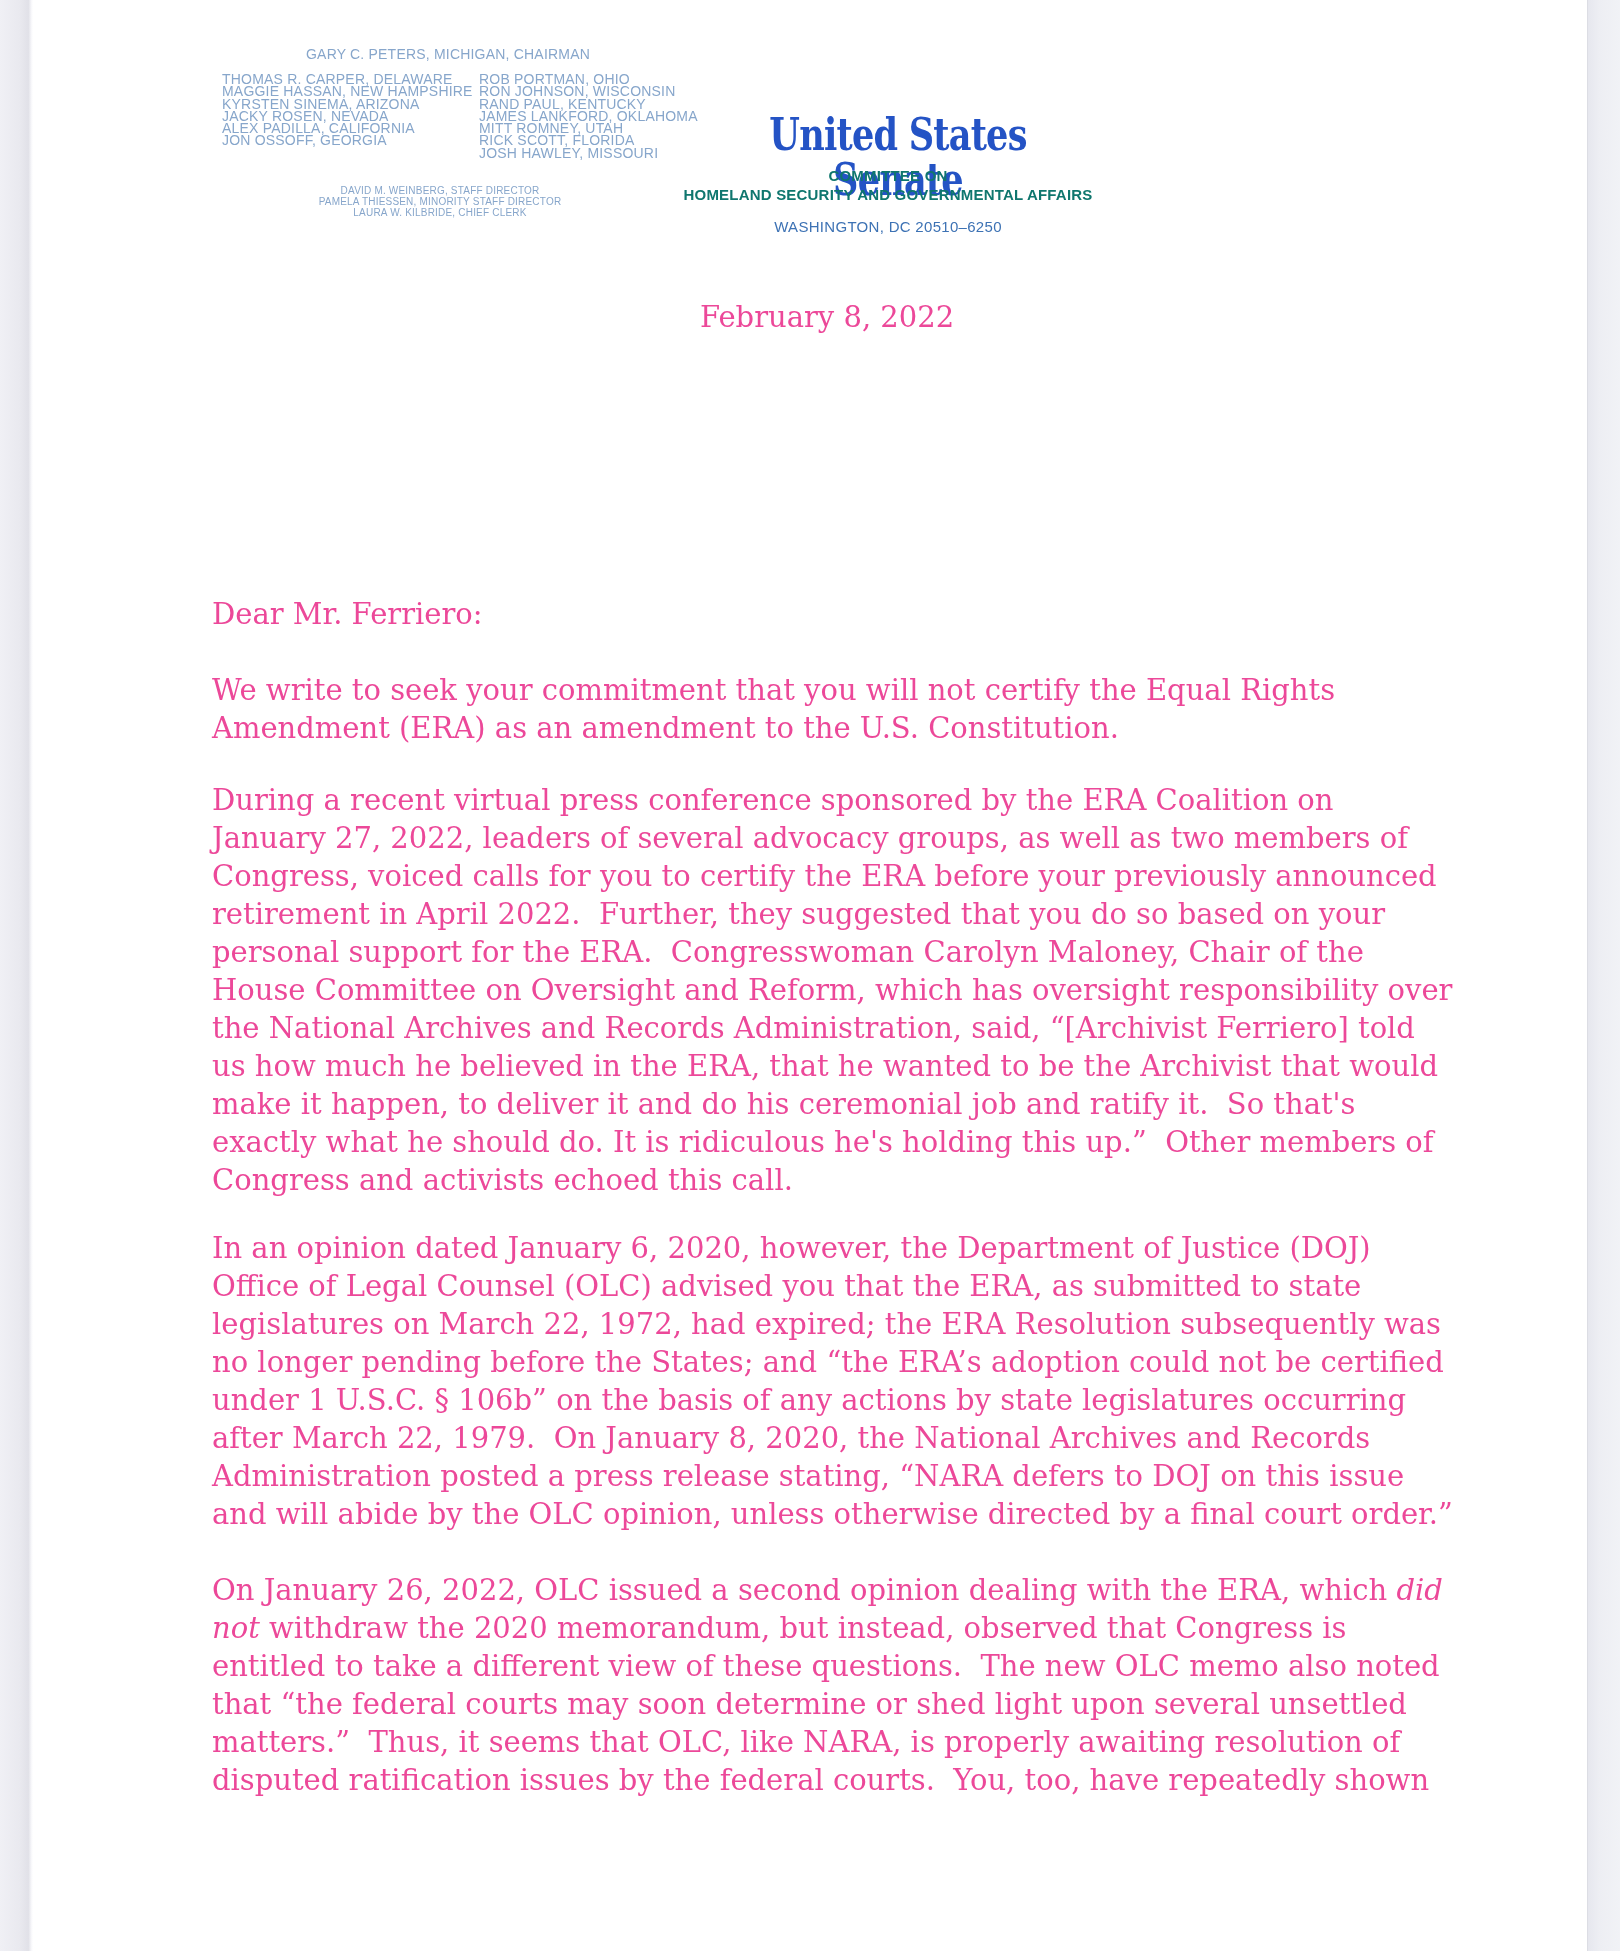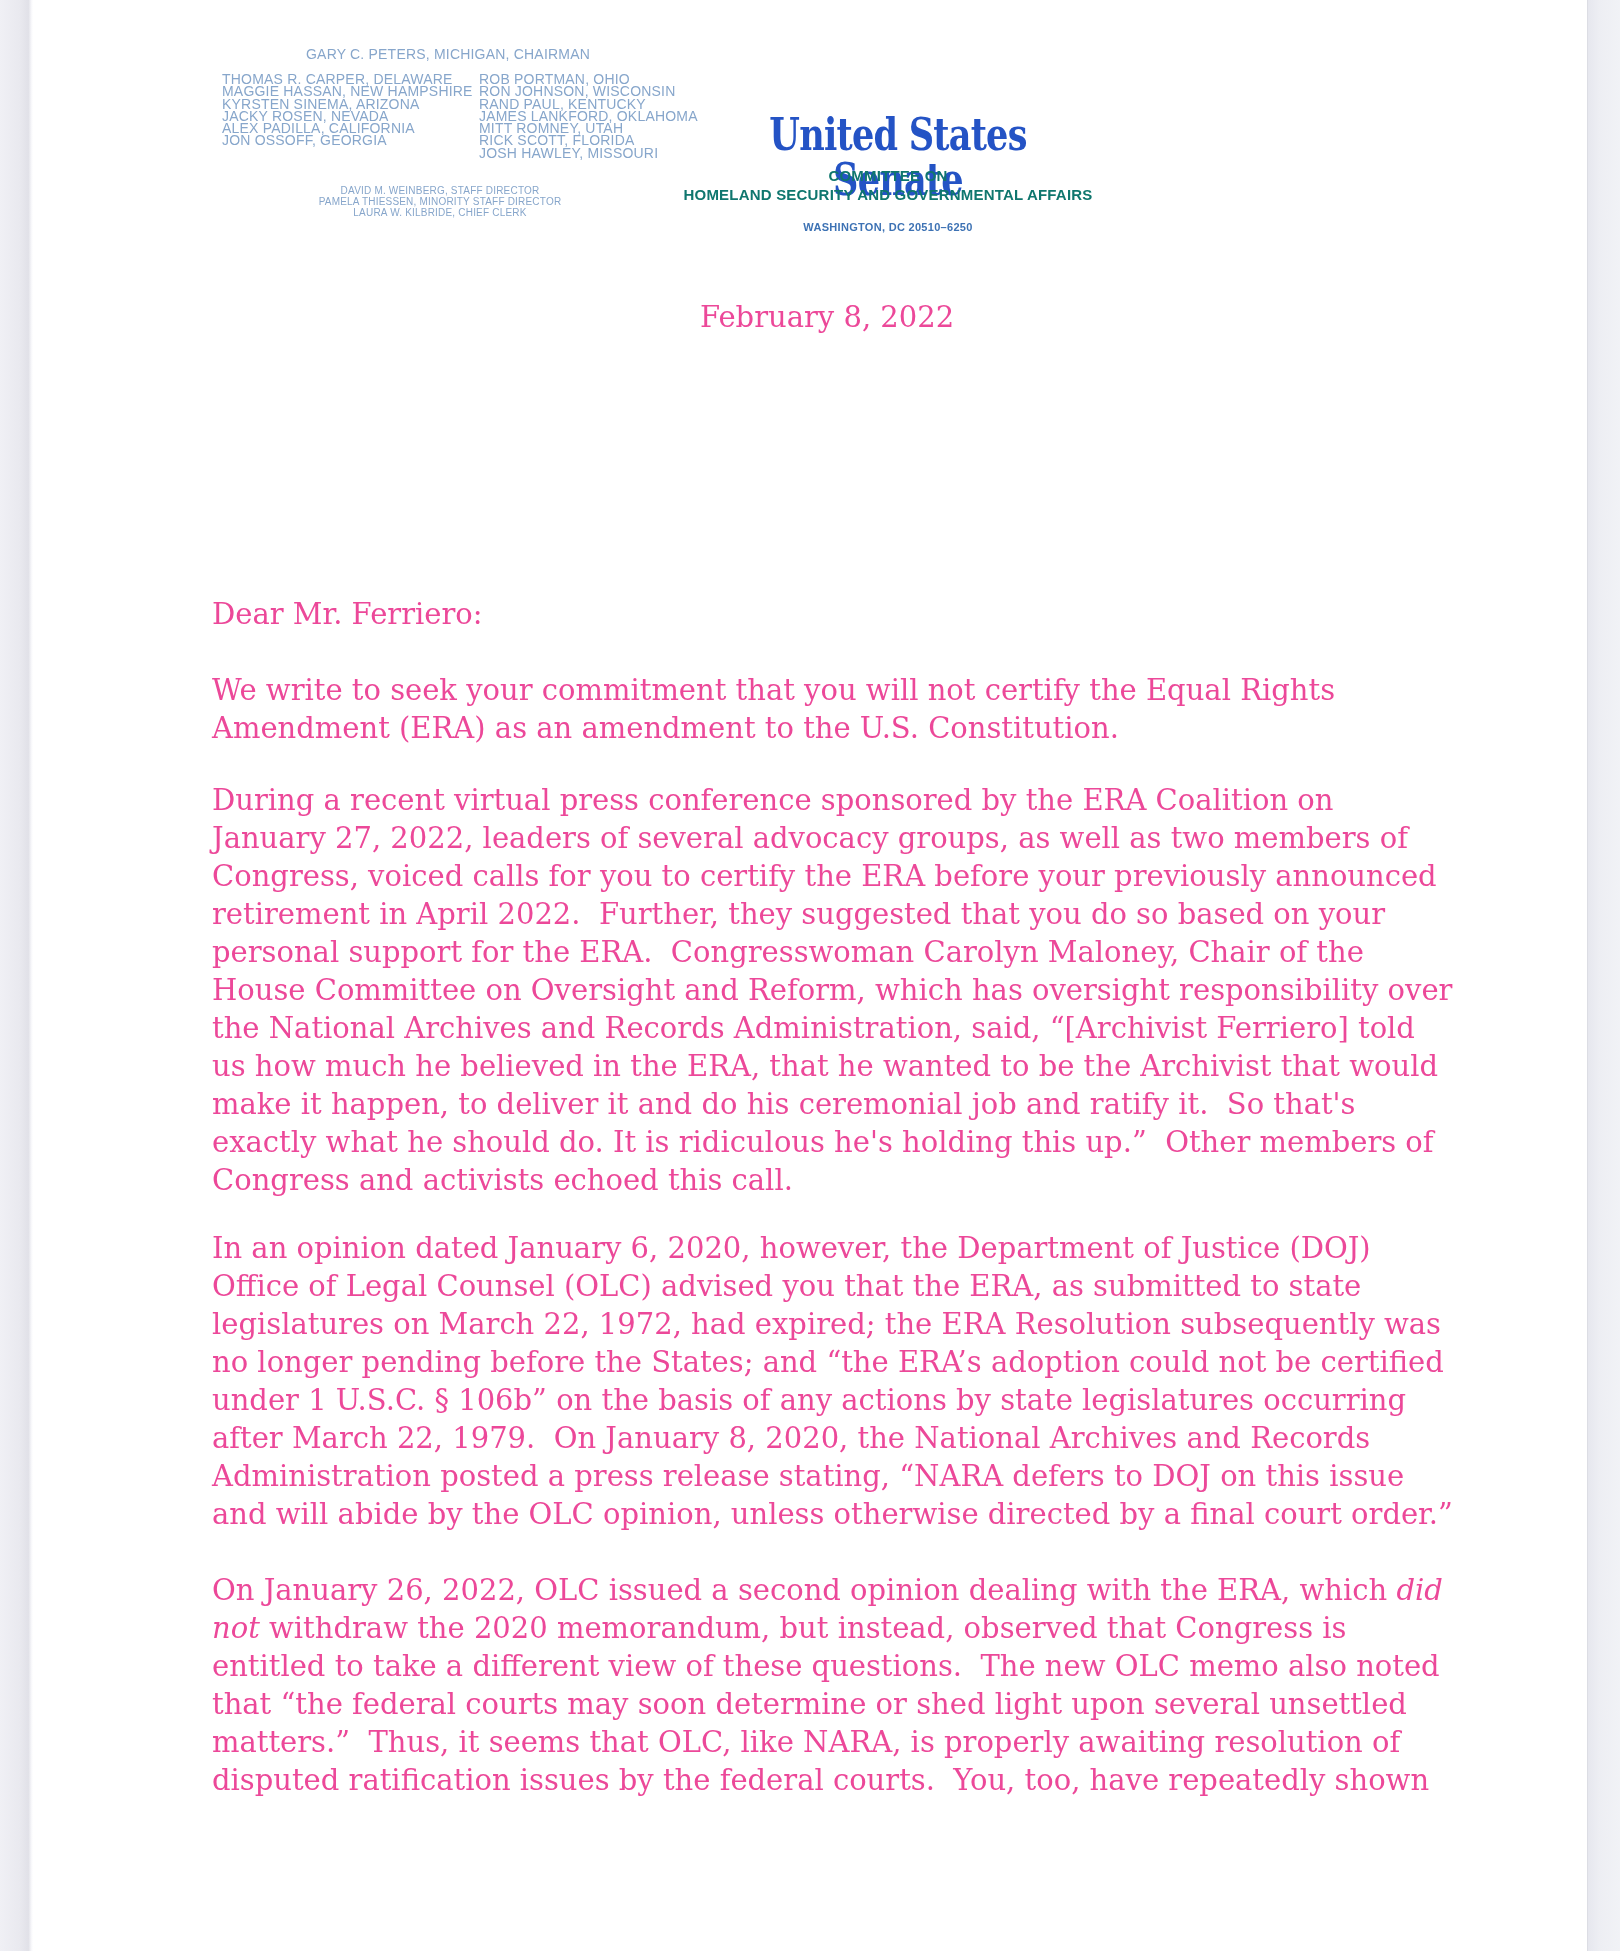--- a/index.html
+++ b/index.html
@@ -42,21 +42,21 @@
     transform:scaleX(.78);transform-origin:50% 50%;
     letter-spacing:-1px;
   }
   .committee{
     left:588px;top:166px;width:600px;text-align:center;
     font-size:15px;line-height:19px;font-weight:bold;
     color:#0f766e;white-space:pre-line;letter-spacing:.2px;
   }
   .city-line{
     left:588px;top:219px;width:600px;text-align:center;
-    font-size:11px;line-height:16px;font-weight:bold;color:#3d72b4;letter-spacing:.3px;
+    font-size:15px;line-height:16px;font-weight:normal;color:#3d72b4;letter-spacing:.3px;
   }
   
   .serif{
     font-family:"DejaVu Serif", serif;
     font-size:29px;line-height:38px;color:#ec4899;
     white-space:pre-wrap;
   }
   .date-line{left:212px;top:298px;width:1230px;text-align:center;}
   .recipient{left:212px;top:371px;width:1330px;}
   .salutation{left:212px;top:595px;width:1330px;}

